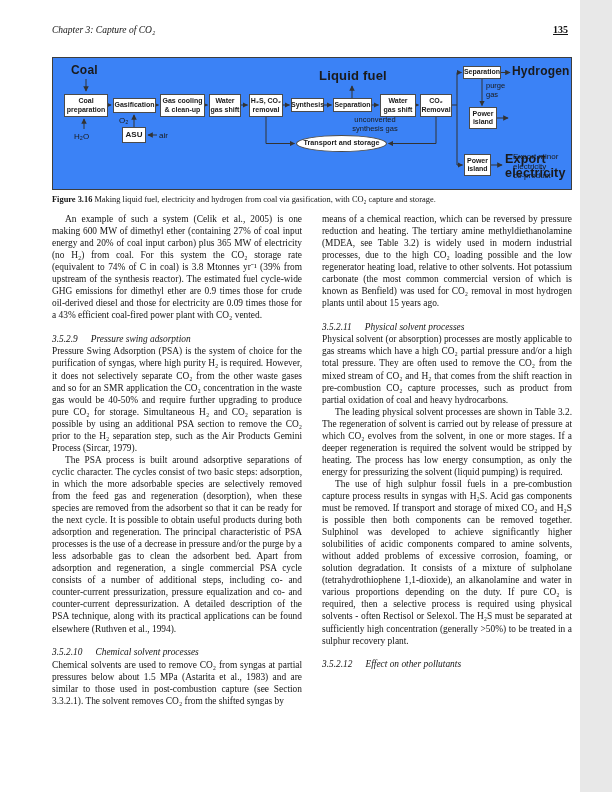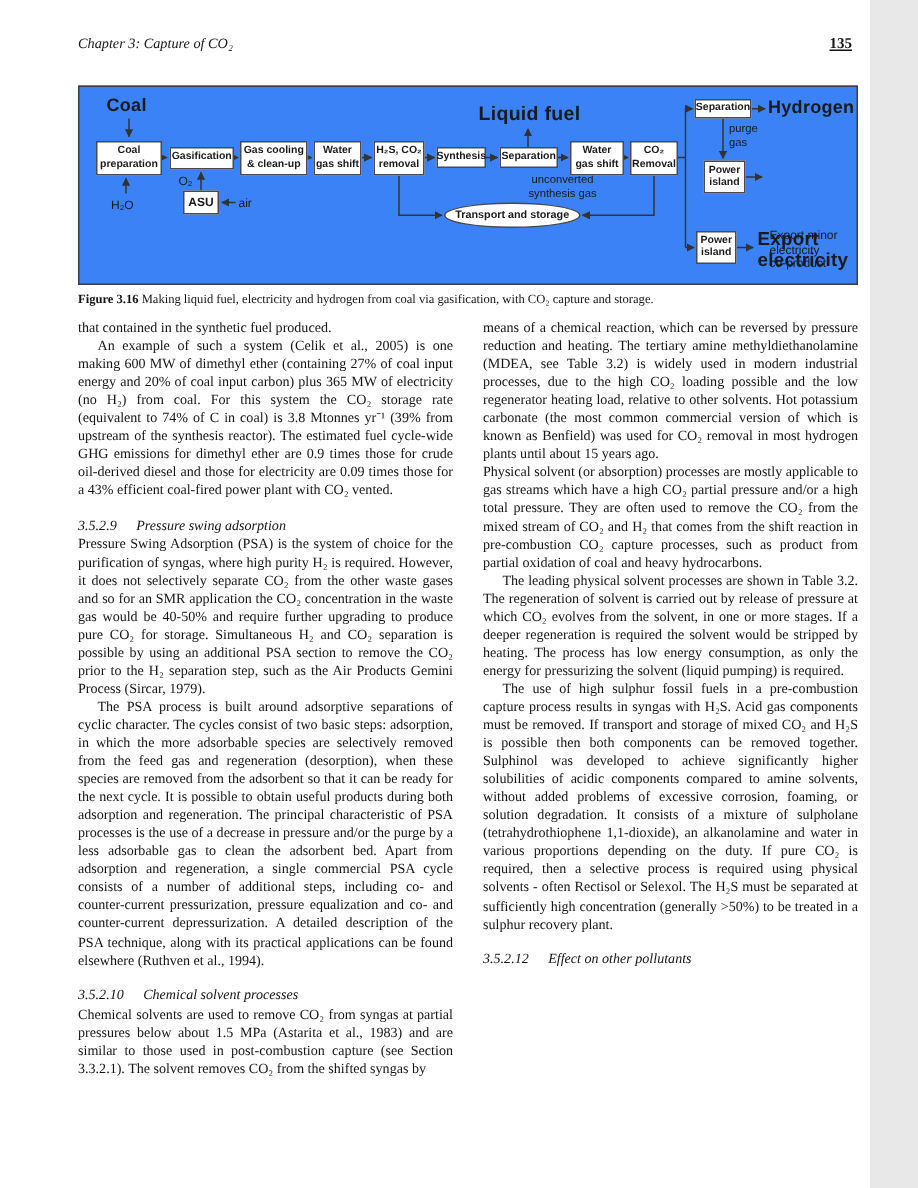--- a/index.html
+++ b/index.html
@@ -115,34 +115,36 @@
 electricity</div>
   </div>
 
   <div class="caption">
     <span class="cap-label">Figure 3.16</span>
     <span>Making liquid fuel, electricity and hydrogen from coal via gasification, with CO₂ capture and storage.</span>
   </div>
 
   <div class="columns">
     <div class="col">
-      <p>that contained in the synthetic fuel produced.</p>
       <p class="indent">An example of such a system (Celik et al., 2005) is one making 600 MW of dimethyl ether (containing 27% of coal input energy and 20% of coal input carbon) plus 365 MW of electricity (no H₂) from coal. For this system the CO₂ storage rate (equivalent to 74% of C in coal) is 3.8 Mtonnes yr⁻¹ (39% from upstream of the synthesis reactor). The estimated fuel cycle-wide GHG emissions for dimethyl ether are 0.9 times those for crude oil-derived diesel and those for electricity are 0.09 times those for a 43% efficient coal-fired power plant with CO₂ vented.</p>
       <div class="subheading">
         <span class="sec-num">3.5.2.9</span><span>Pressure swing adsorption</span>
       </div>
       <p>Pressure Swing Adsorption (PSA) is the system of choice for the purification of syngas, where high purity H₂ is required. However, it does not selectively separate CO₂ from the other waste gases and so for an SMR application the CO₂ concentration in the waste gas would be 40-50% and require further upgrading to produce pure CO₂ for storage. Simultaneous H₂ and CO₂ separation is possible by using an additional PSA section to remove the CO₂ prior to the H₂ separation step, such as the Air Products Gemini Process (Sircar, 1979).</p>
       <p class="indent">The PSA process is built around adsorptive separations of cyclic character. The cycles consist of two basic steps: adsorption, in which the more adsorbable species are selectively removed from the feed gas and regeneration (desorption), when these species are removed from the adsorbent so that it can be ready for the next cycle. It is possible to obtain useful products during both adsorption and regeneration. The principal characteristic of PSA processes is the use of a decrease in pressure and/or the purge by a less adsorbable gas to clean the adsorbent bed. Apart from adsorption and regeneration, a single commercial PSA cycle consists of a number of additional steps, including co- and counter-current pressurization, pressure equalization and co- and counter-current depressurization. A detailed description of the PSA technique, along with its practical applications can be found elsewhere (Ruthven et al., 1994).</p>
       <div class="subheading">
         <span class="sec-num">3.5.2.10</span><span>Chemical solvent processes</span>
       </div>
       <p>Chemical solvents are used to remove CO₂ from syngas at partial pressures below about 1.5 MPa (Astarita et al., 1983) and are similar to those used in post-combustion capture (see Section 3.3.2.1). The solvent removes CO₂ from the shifted syngas by</p>
     </div>
     <div class="col">
       <p>means of a chemical reaction, which can be reversed by pressure reduction and heating. The tertiary amine methyldiethanolamine (MDEA, see Table 3.2) is widely used in modern industrial processes, due to the high CO₂ loading possible and the low regenerator heating load, relative to other solvents. Hot potassium carbonate (the most common commercial version of which is known as Benfield) was used for CO₂ removal in most hydrogen plants until about 15 years ago.</p>
+      <div class="subheading">
+        <span class="sec-num">3.5.2.11</span><span>Physical solvent processes</span>
+      </div>
       <p>Physical solvent (or absorption) processes are mostly applicable to gas streams which have a high CO₂ partial pressure and/or a high total pressure. They are often used to remove the CO₂ from the mixed stream of CO₂ and H₂ that comes from the shift reaction in pre-combustion CO₂ capture processes, such as product from partial oxidation of coal and heavy hydrocarbons.</p>
       <p class="indent">The leading physical solvent processes are shown in Table 3.2. The regeneration of solvent is carried out by release of pressure at which CO₂ evolves from the solvent, in one or more stages. If a deeper regeneration is required the solvent would be stripped by heating. The process has low energy consumption, as only the energy for pressurizing the solvent (liquid pumping) is required.</p>
       <p class="indent">The use of high sulphur fossil fuels in a pre-combustion capture process results in syngas with H₂S. Acid gas components must be removed. If transport and storage of mixed CO₂ and H₂S is possible then both components can be removed together. Sulphinol was developed to achieve significantly higher solubilities of acidic components compared to amine solvents, without added problems of excessive corrosion, foaming, or solution degradation. It consists of a mixture of sulpholane (tetrahydrothiophene 1,1-dioxide), an alkanolamine and water in various proportions depending on the duty. If pure CO₂ is required, then a selective process is required using physical solvents - often Rectisol or Selexol. The H₂S must be separated at sufficiently high concentration (generally &gt;50%) to be treated in a sulphur recovery plant.</p>
       <div class="subheading">
         <span class="sec-num">3.5.2.12</span><span>Effect on other pollutants</span>
       </div>
     </div>
   </div>
 
 </div>

